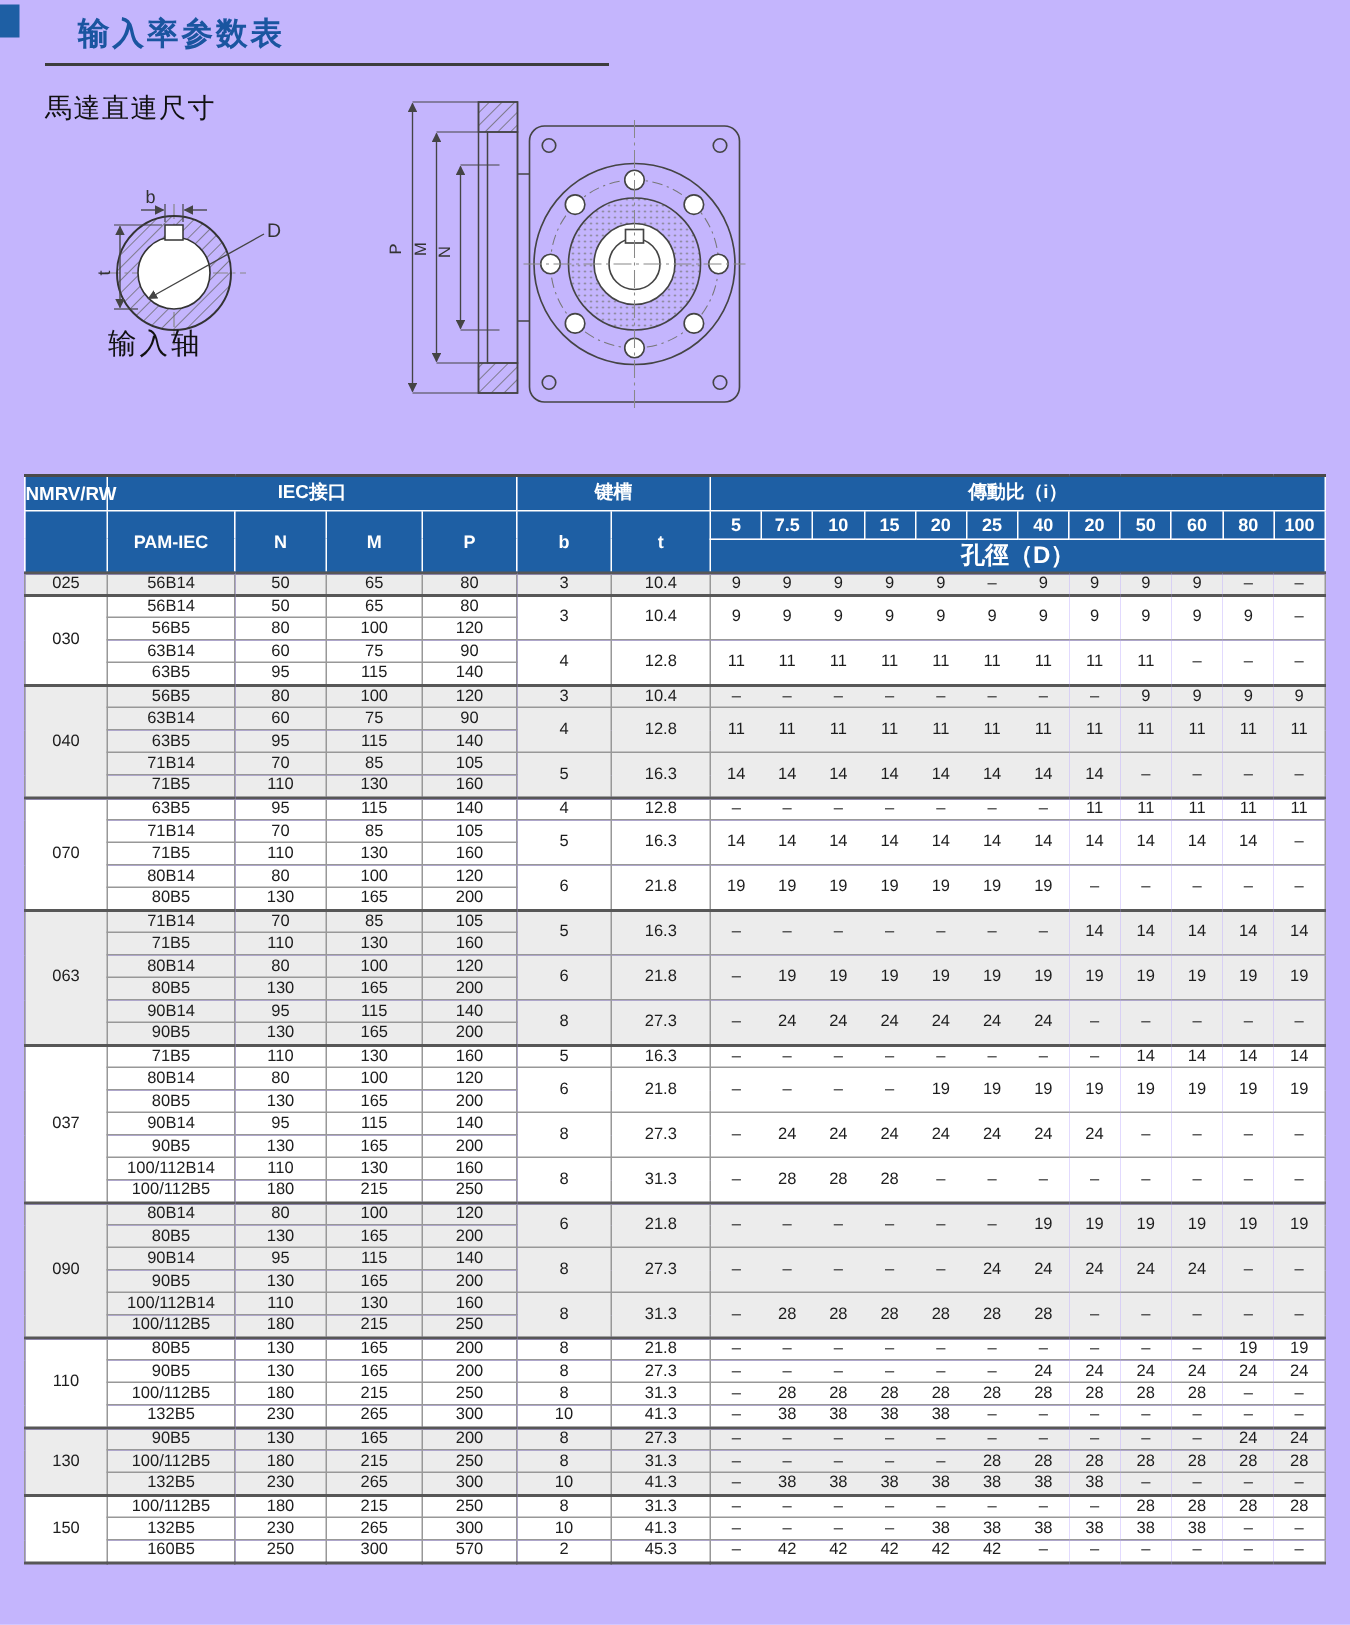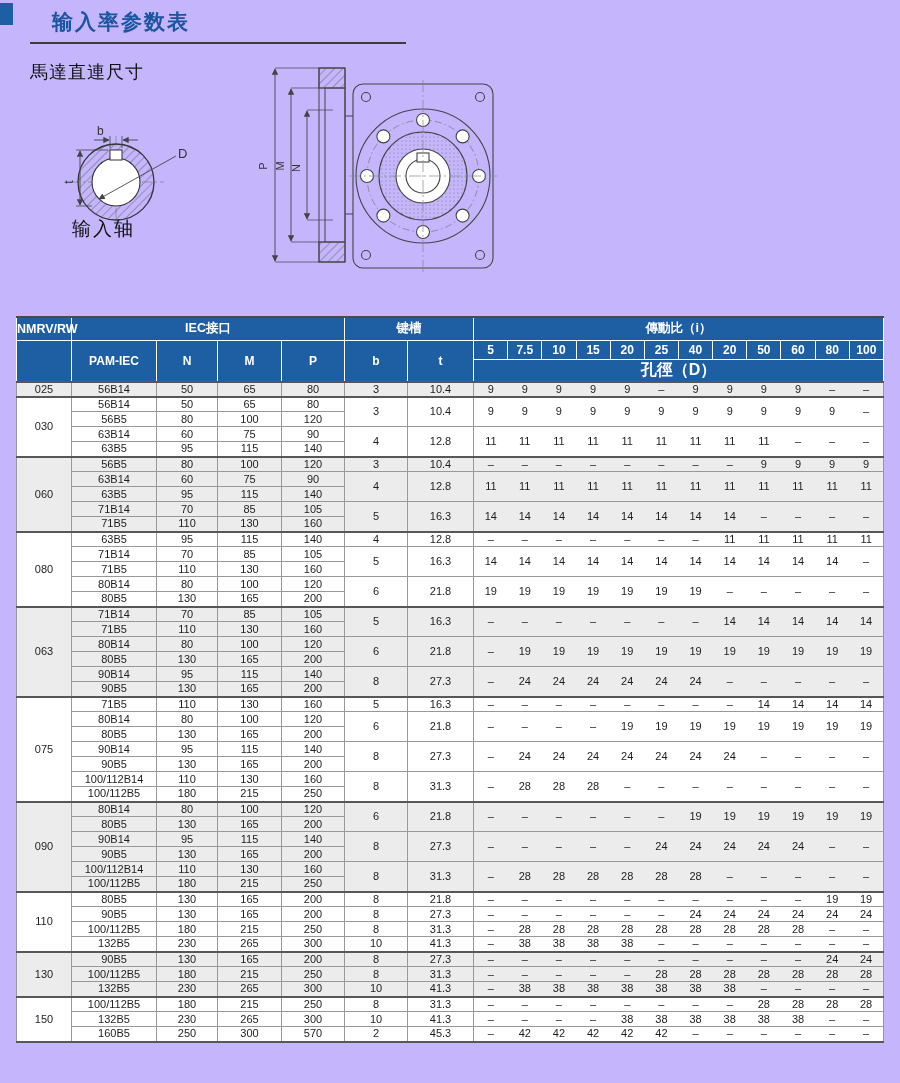--- a/index.html
+++ b/index.html
@@ -270,21 +270,21 @@
             <td class="rcell" rowspan="2">–</td>
             <td class="rcell" rowspan="2">–</td>
           </tr>
           <tr class="plain">
             <td class="cell">63B5</td>
             <td class="cell">95</td>
             <td class="cell">115</td>
             <td class="cell">140</td>
           </tr>
           <tr class="shade">
-            <td class="cell gs" rowspan="5">060</td>
+            <td class="cell gs" rowspan="5">040</td>
             <td class="cell gs">56B5</td>
             <td class="cell gs">80</td>
             <td class="cell gs">100</td>
             <td class="cell gs">120</td>
             <td class="cell gs" rowspan="1">3</td>
             <td class="cell gs" rowspan="1">10.4</td>
             <td class="rcell gs" rowspan="1">–</td>
             <td class="rcell gs" rowspan="1">–</td>
             <td class="rcell gs" rowspan="1">–</td>
             <td class="rcell gs" rowspan="1">–</td>
@@ -343,21 +343,21 @@
             <td class="rcell" rowspan="2">–</td>
             <td class="rcell" rowspan="2">–</td>
           </tr>
           <tr class="shade">
             <td class="cell">71B5</td>
             <td class="cell">110</td>
             <td class="cell">130</td>
             <td class="cell">160</td>
           </tr>
           <tr class="plain">
-            <td class="cell gs" rowspan="5">080</td>
+            <td class="cell gs" rowspan="5">070</td>
             <td class="cell gs">63B5</td>
             <td class="cell gs">95</td>
             <td class="cell gs">115</td>
             <td class="cell gs">140</td>
             <td class="cell gs" rowspan="1">4</td>
             <td class="cell gs" rowspan="1">12.8</td>
             <td class="rcell gs" rowspan="1">–</td>
             <td class="rcell gs" rowspan="1">–</td>
             <td class="rcell gs" rowspan="1">–</td>
             <td class="rcell gs" rowspan="1">–</td>
@@ -495,21 +495,21 @@
             <td class="rcell" rowspan="2">–</td>
             <td class="rcell" rowspan="2">–</td>
           </tr>
           <tr class="shade">
             <td class="cell">90B5</td>
             <td class="cell">130</td>
             <td class="cell">165</td>
             <td class="cell">200</td>
           </tr>
           <tr class="plain">
-            <td class="cell gs" rowspan="7">075</td>
+            <td class="cell gs" rowspan="7">037</td>
             <td class="cell gs">71B5</td>
             <td class="cell gs">110</td>
             <td class="cell gs">130</td>
             <td class="cell gs">160</td>
             <td class="cell gs" rowspan="1">5</td>
             <td class="cell gs" rowspan="1">16.3</td>
             <td class="rcell gs" rowspan="1">–</td>
             <td class="rcell gs" rowspan="1">–</td>
             <td class="rcell gs" rowspan="1">–</td>
             <td class="rcell gs" rowspan="1">–</td>

